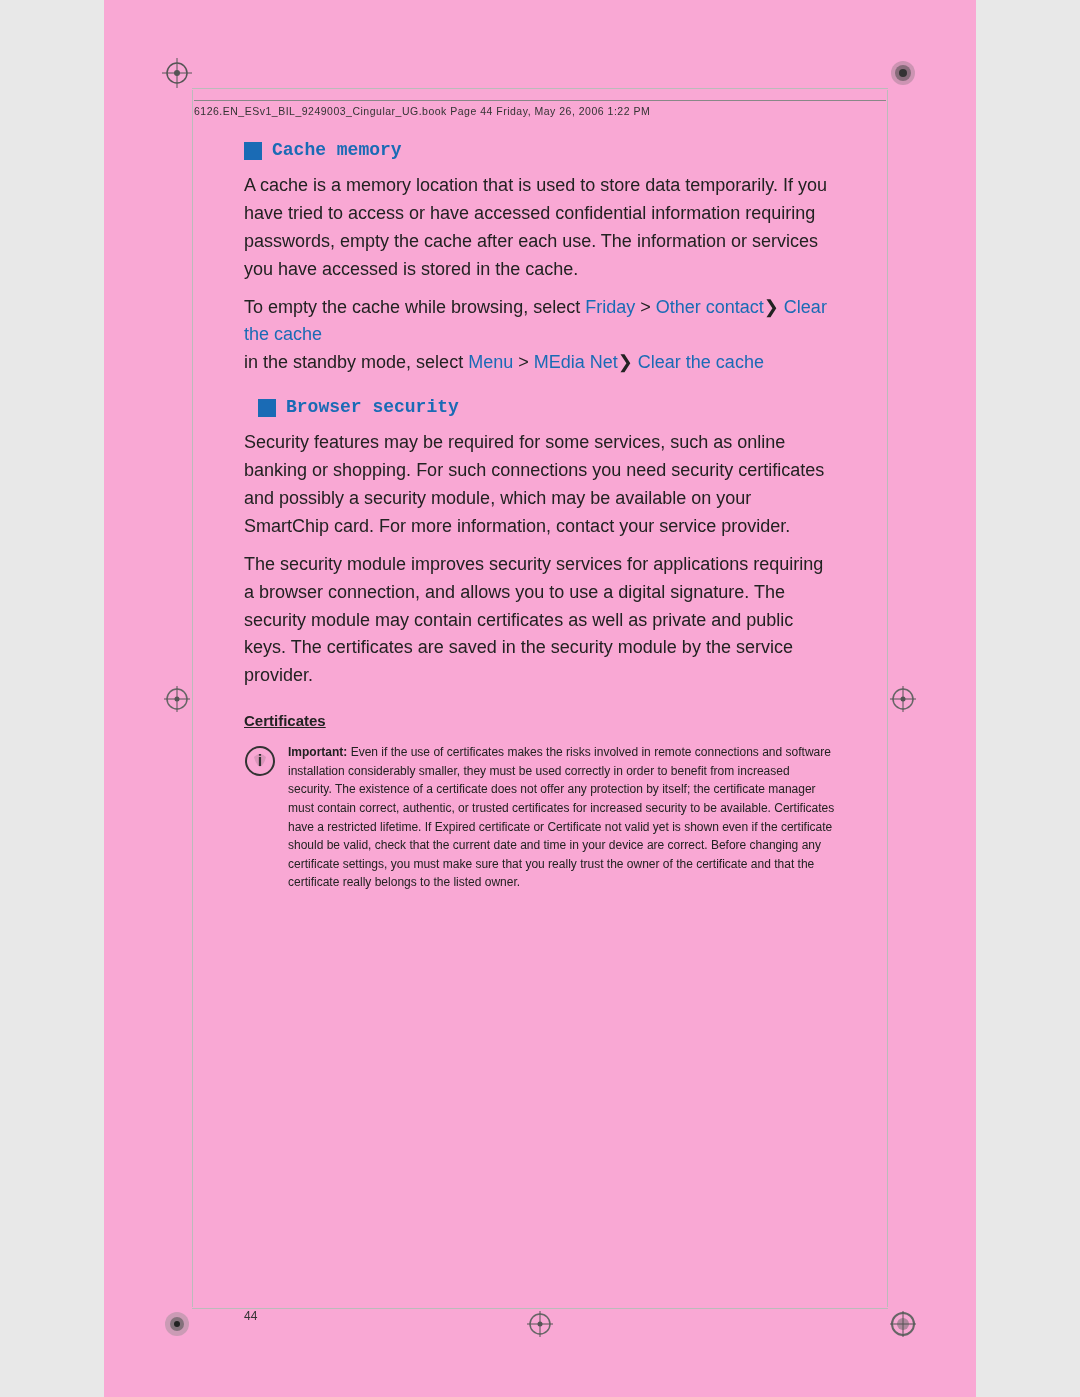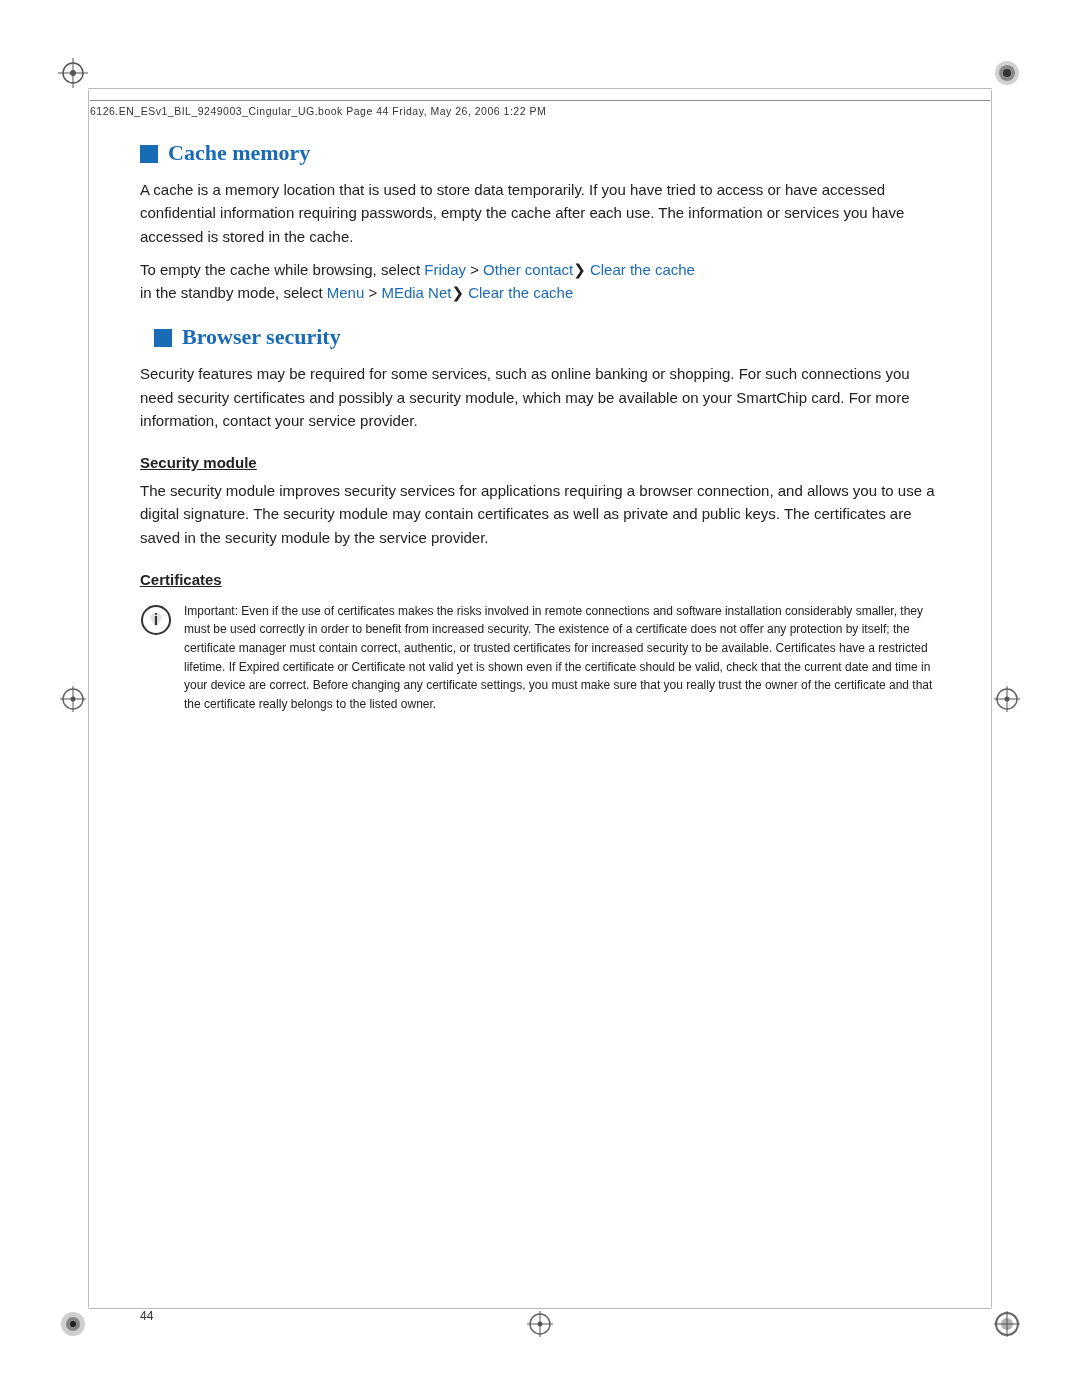--- a/index.html
+++ b/index.html
@@ -11,23 +11,23 @@
     body {
       background: #e8e8e8;
       display: flex;
       justify-content: center;
       align-items: flex-start;
       min-height: 100vh;
       font-family: Arial, Helvetica, sans-serif;
     }
 
     .page-container {
-      width: 1080px;
+      width: 872px;
       min-height: 1397px;
-      background: #ffffff;
+      background: #f9a8d4;
       position: relative;
       padding: 0;
     }
 
     
     .reg-mark {
       position: absolute;
       width: 36px;
       height: 36px;
       display: flex;
@@ -93,29 +93,29 @@
 
     .blue-square {
       width: 18px;
       height: 18px;
       background: #1a6bb5;
       flex-shrink: 0;
       margin-top: 2px;
     }
 
     .section-heading h2 {
-      font-size: 22px;
+      font-size: 18px;
       color: #1a6bb5;
       font-weight: bold;
-      font-family: Liberation Serif, serif;
+      font-family: Liberation Mono, monospace;
     }
 
     
     .body-text {
-      font-size: 15px;
+      font-size: 18px;
       color: #222;
       line-height: 1.55;
       margin-bottom: 10px;
     }
 
     
     .link-blue {
       color: #1a6bb5;
       text-decoration: none;
     }
@@ -145,21 +145,21 @@
       margin-top: 2px;
     }
 
     .important-text {
       font-size: 12px;
       color: #222;
       line-height: 1.55;
     }
 
     .important-text strong {
-      font-weight: normal;
+      font-weight: bold;
     }
 
     
     .page-number {
       position: absolute;
       bottom: 74px;
       left: 140px;
       font-size: 12px;
       color: #333;
     }
@@ -290,21 +290,20 @@
       <span>To empty the cache while browsing, select </span><a class="link-blue">Friday</a><span> &gt; </span><a class="link-blue">Other contact</a><span>❯ </span><a class="link-blue">Clear the cache</a><br><span>in the standby mode, select </span><a class="link-blue">Menu</a><span> &gt; </span><a class="link-blue">MEdia Net</a><span>❯ </span><a class="link-blue">Clear the cache</a>
     </p>
 
     <div class="section-heading" style="margin-top:20px;padding-left:14px;">
       <div class="blue-square"></div>
       <h2>Browser security</h2>
     </div>
 
     <p class="body-text">Security features may be required for some services, such as online banking or shopping. For such connections you need security certificates and possibly a security module, which may be available on your SmartChip card. For more information, contact your service provider.</p>
 
-    <div class="sub-heading">Security module</div>
 
     <p class="body-text">The security module improves security services for applications requiring a browser connection, and allows you to use a digital signature. The security module may contain certificates as well as private and public keys. The certificates are saved in the security module by the service provider.</p>
 
 
     <div class="sub-heading">Certificates</div>
 
     <div class="important-box">
       <div class="important-icon">
         <svg viewBox="0 0 32 32" width="32" height="32">
           <circle cx="16" cy="16" r="14" fill="none" stroke="#333" stroke-width="2"></circle>

